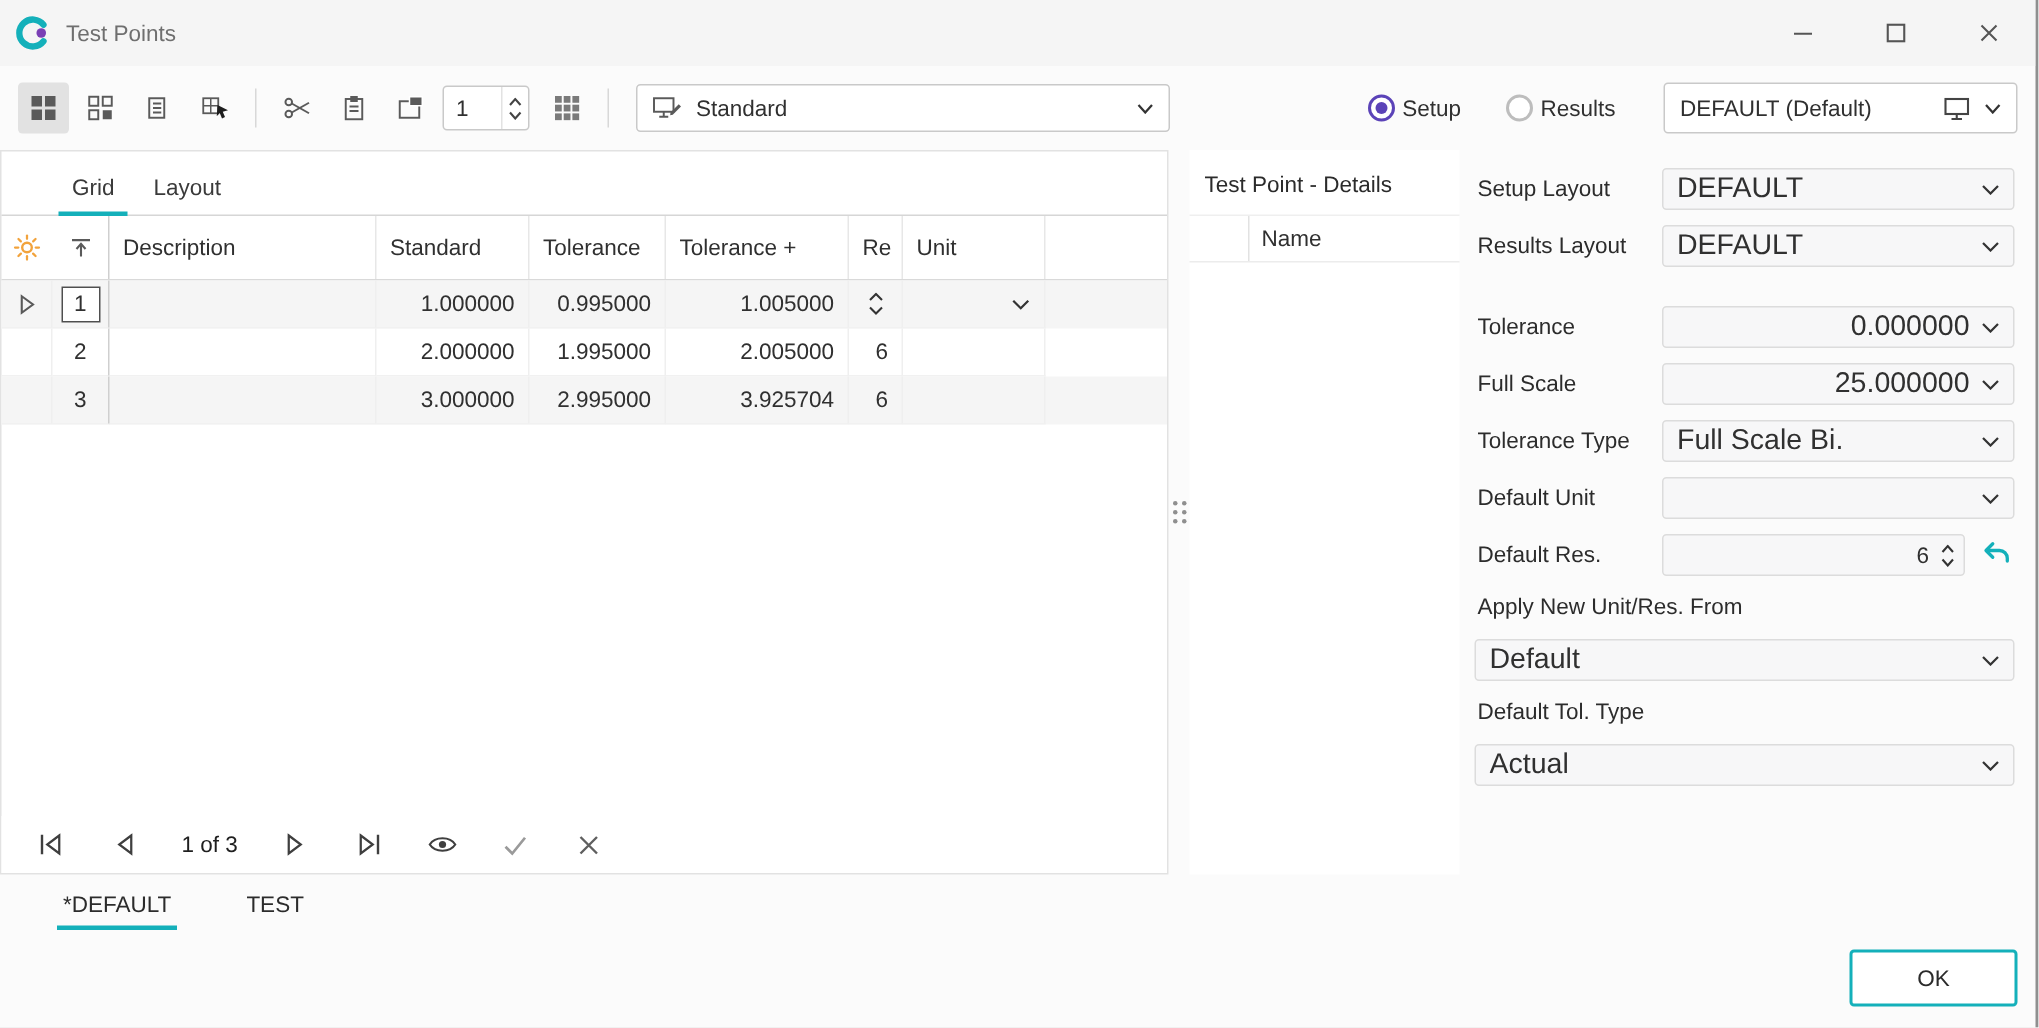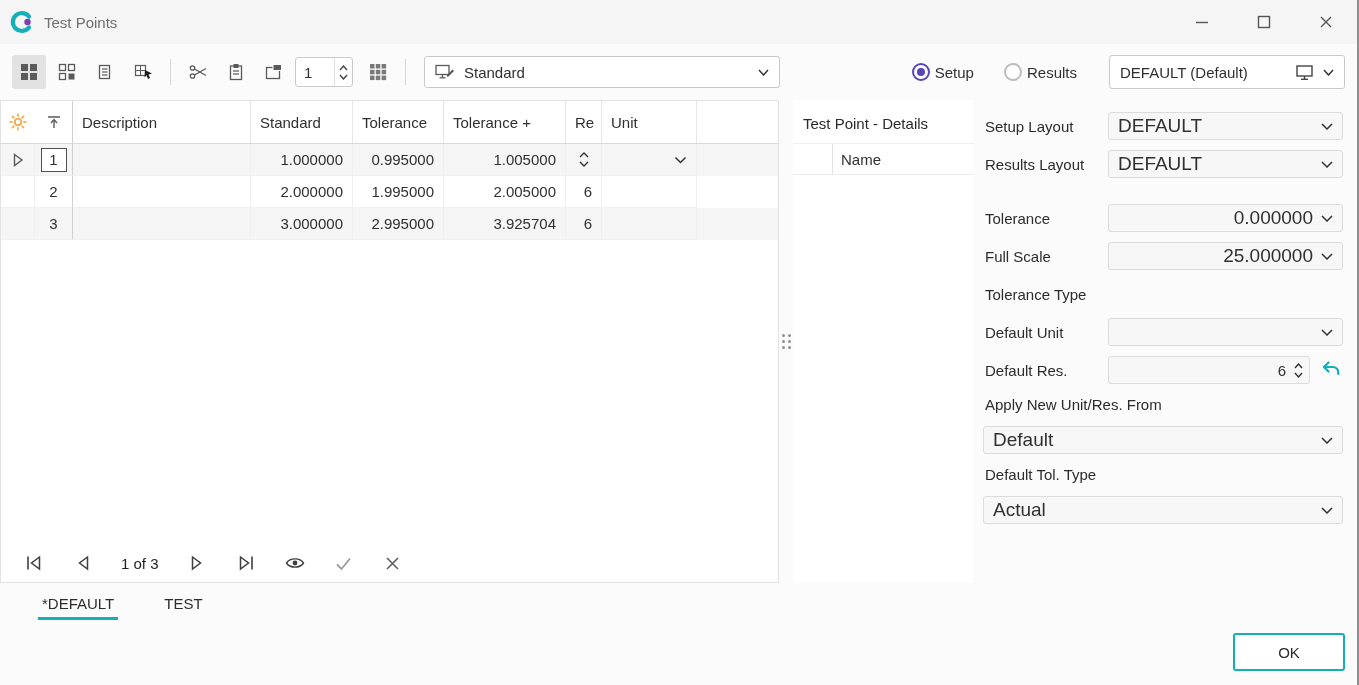--- a/index.html
+++ b/index.html
@@ -265,20 +265,24 @@
         <line x1="8.5" y1="12" x2="8.5" y2="15" stroke="#444" stroke-width="1.4"></line>
         <line x1="5" y1="15.3" x2="12" y2="15.3" stroke="#444" stroke-width="1.4"></line>
       </svg>
       <svg width="11" height="7">
           <path d="M1 1 L5.5 6 L10 1" fill="none" stroke="#333" stroke-width="1.5"></path>
         </svg>
     </span>
   </div>
 
   <div class="grid-panel">
+    <div class="panel-tabs">
+      <span class="ptab active">Grid</span>
+      <span class="ptab">Layout</span>
+    </div>
 
     <div class="thead">
       <span class="cell col-gutter nb">
         <svg width="18" height="18">
           <circle cx="9" cy="9" r="3.2" fill="none" stroke="#f2a33c" stroke-width="1.6"></circle>
           <g stroke="#f2a33c" stroke-width="1.5" stroke-linecap="round">
             <line x1="9" y1="1" x2="9" y2="3.2"></line>
               <line x1="9" y1="14.8" x2="9" y2="17"></line>
             <line x1="1" y1="9" x2="3.2" y2="9"></line>
               <line x1="14.8" y1="9" x2="17" y2="9"></line>
@@ -460,20 +464,26 @@
       <span class="combo">
         <span class="cval right">25.000000</span>
         <svg width="12" height="7">
             <path d="M1 1 L6 6 L11 1" fill="none" stroke="#333" stroke-width="1.5"></path>
           </svg>
       </span>
     </div>
 
     <div class="prow" style="top:180px;">
       <span class="plabel">Tolerance Type</span>
+      <span class="combo">
+        <span class="cval">Full Scale Bi.</span>
+        <svg width="12" height="7">
+            <path d="M1 1 L6 6 L11 1" fill="none" stroke="#333" stroke-width="1.5"></path>
+          </svg>
+      </span>
     </div>
 
     <div class="prow" style="top:218px;">
       <span class="plabel">Default Unit</span>
       <span class="combo">
         <span class="cval"></span>
         <svg width="12" height="7">
             <path d="M1 1 L6 6 L11 1" fill="none" stroke="#333" stroke-width="1.5"></path>
           </svg>
       </span>

